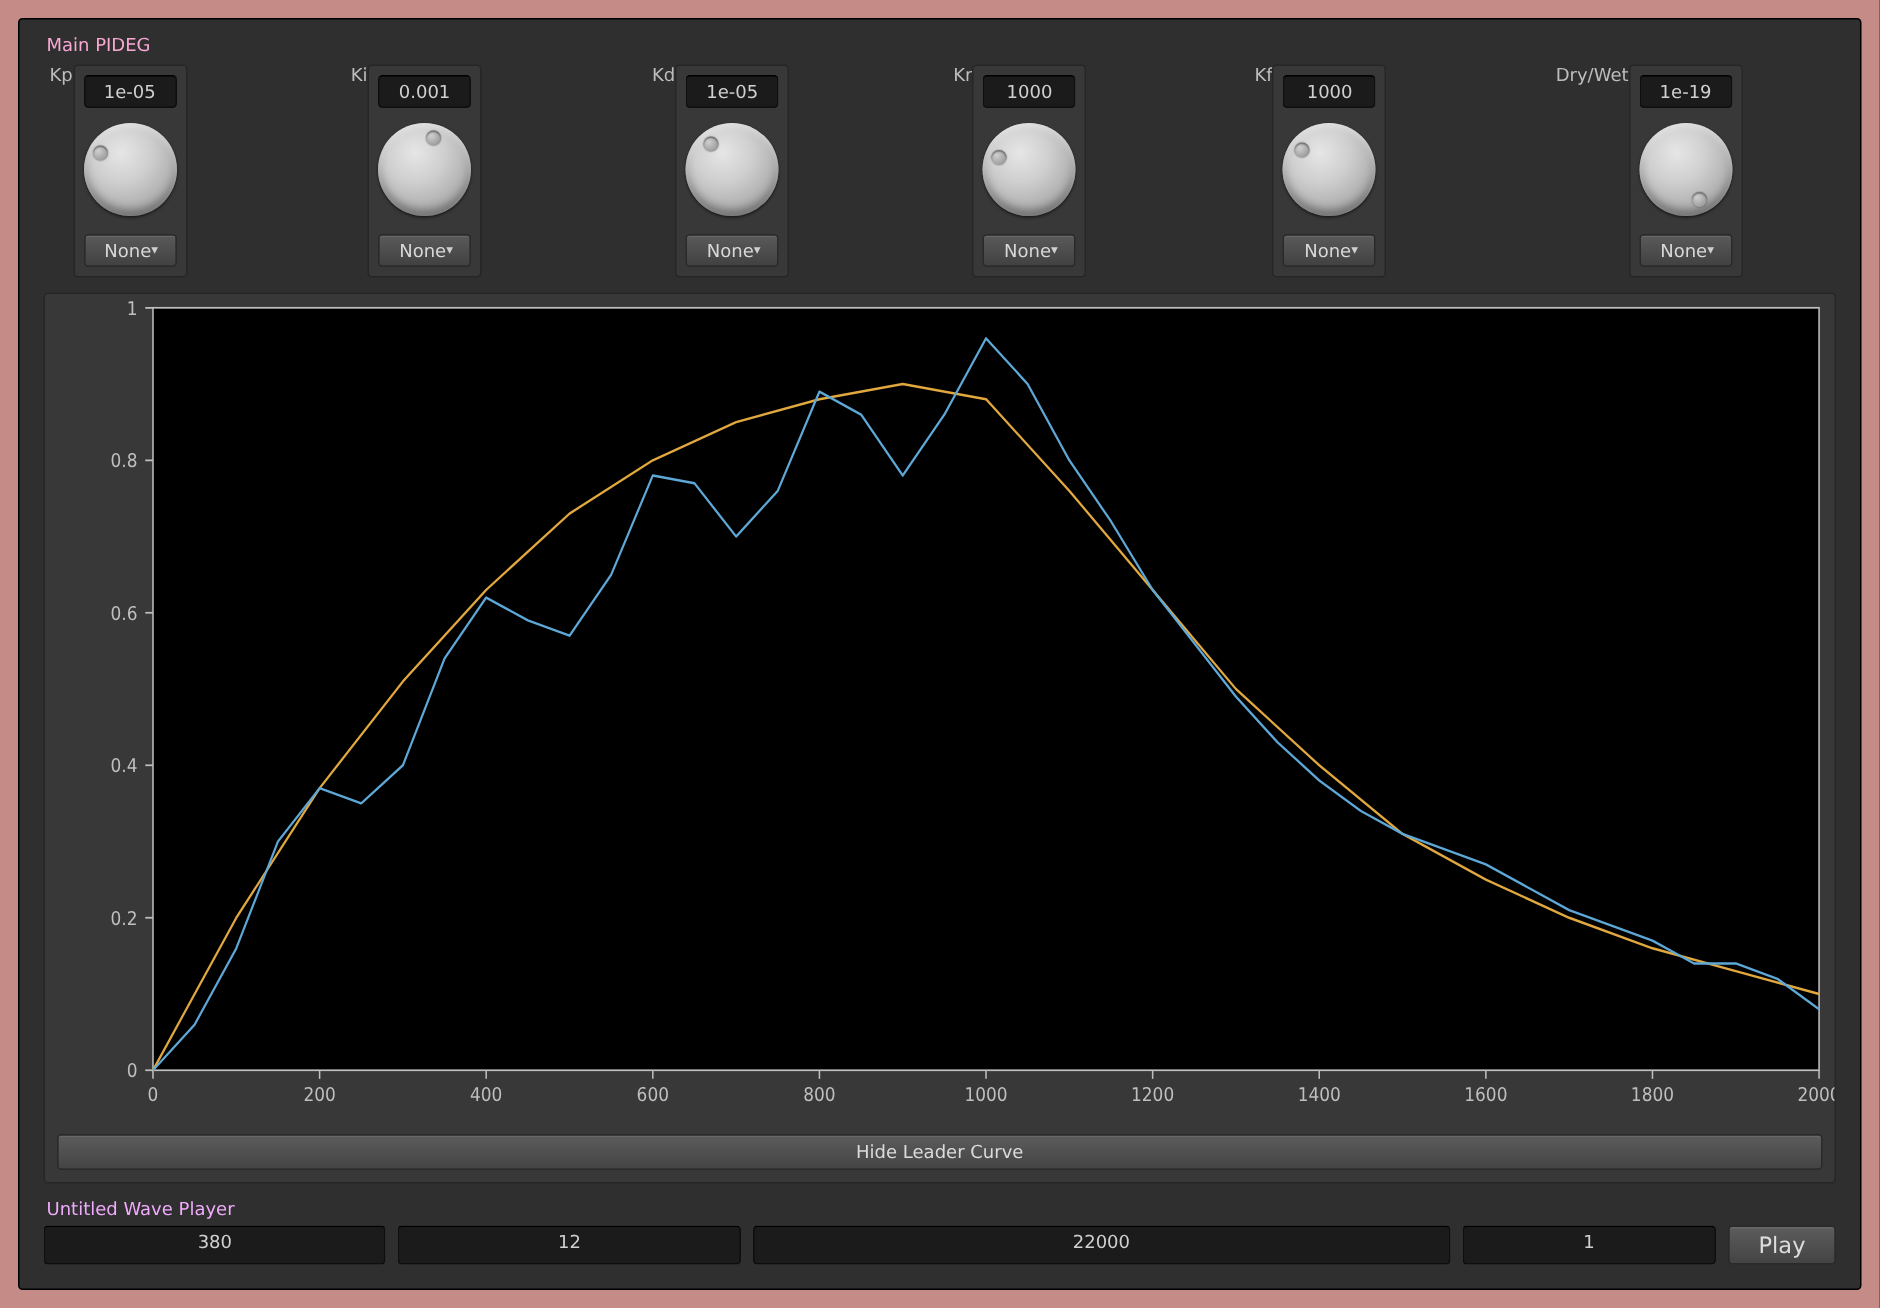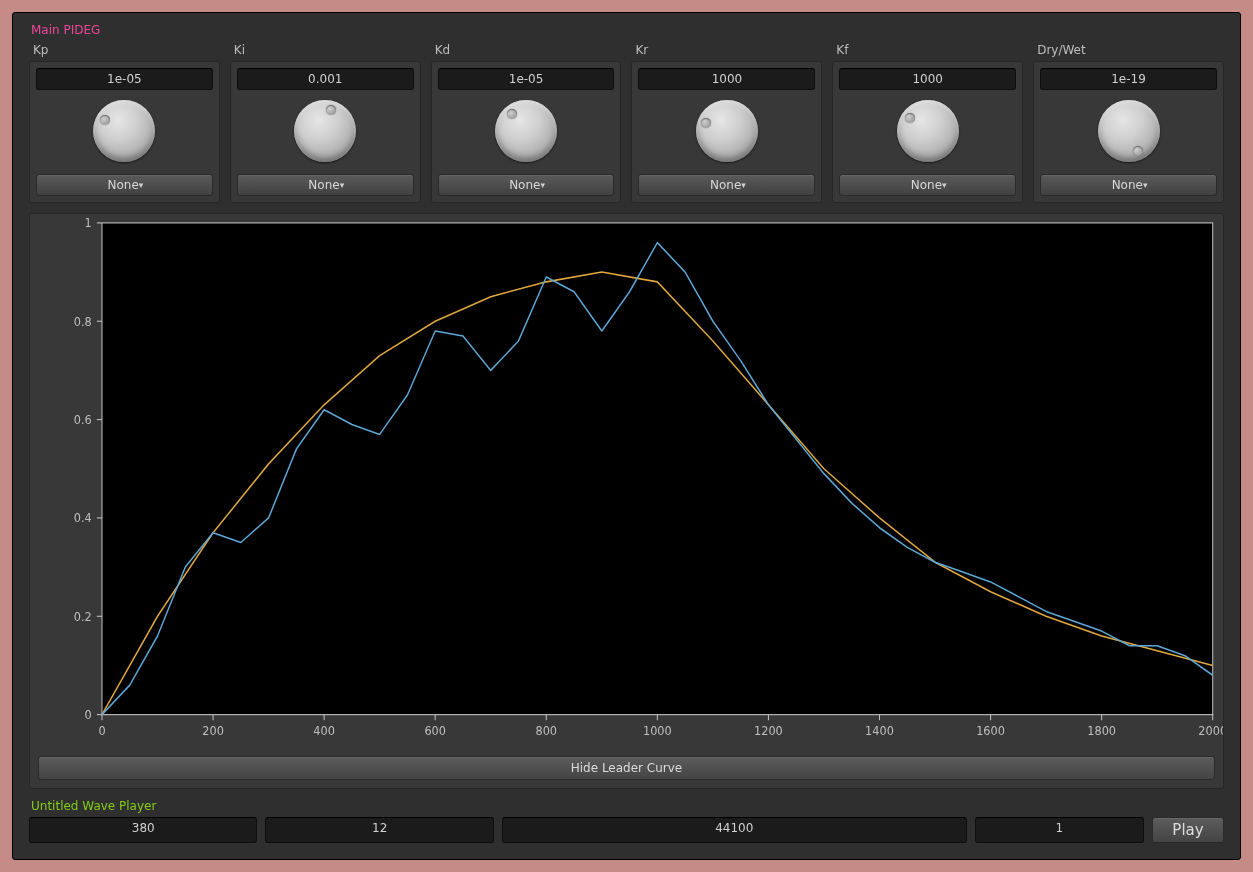--- a/index.html
+++ b/index.html
@@ -15,35 +15,35 @@
     width: 100%;
     height: 100%;
     background: #2f2f2f;
     border: 1px solid #000;
     border-radius: 3px;
     padding: 10px 16px 16px 16px;
     display: flex;
     flex-direction: column;
   }
   .panel-title {
-    color: #ec4899;
+    color: #f9a8d4;
     font-size: 12px;
     margin-bottom: 6px;
     padding-left: 2px;
   }
   
   .knob-row {
     display: flex;
     gap: 10px;
     margin-bottom: 10px;
   }
   .knob-cell {
     flex: 1 1 0;
     display: flex;
-    flex-direction: column;
+    flex-direction: row;
   }
   .knob-label {
     color: #bdbdbd;
     font-size: 12px;
     margin-bottom: 4px;
     padding-left: 4px;
   }
   .knob-box {
     background: #383838;
     border: 1px solid #262626;
@@ -130,21 +130,21 @@
     border-radius: 3px;
     box-shadow: inset 0 1px 0 rgba(255,255,255,0.08);
     color: #dcdcdc;
     text-align: center;
     padding: 4px 12px;
     font-size: 12px;
     cursor: pointer;
   }
   
   .wave-title {
-    color: #84cc16;
+    color: #f0abfc;
     font-size: 12px;
     margin: 10px 0 4px 2px;
   }
   .wave-row {
     display: flex;
     gap: 8px;
   }
   .wave-row .value-field {
     margin-bottom: 0;
   }
@@ -309,18 +309,18 @@
           <path d="M70.0 450.0 L97.0 423.5 L124.0 379.3 L151.0 317.4 L178.0 286.5 L205.0 295.3 L232.0 273.2 L259.0 211.3 L286.0 176.0 L313.0 189.2 L340.0 198.1 L367.0 162.7 L394.0 105.2 L421.0 109.7 L448.0 140.6 L475.0 114.1 L502.0 56.6 L529.0 69.9 L556.0 105.2 L583.0 69.9 L610.0 25.7 L637.0 52.2 L664.0 96.4 L691.0 131.8 L718.0 171.5 L745.0 202.5 L772.0 233.4 L799.0 259.9 L826.0 282.0 L853.0 299.7 L880.0 313.0 L907.0 321.8 L934.0 330.7 L961.0 343.9 L988.0 357.2 L1015.0 366.0 L1042.0 374.9 L1069.0 388.1 L1096.0 388.1 L1123.0 397.0 L1150.0 414.6 " fill="none" stroke="#5ea8d8" stroke-width="1.4" stroke-linejoin="round"></path>
         </svg>
     </div>
     <div class="wide-btn">Hide Leader Curve</div>
   </div>
 
   <div class="wave-title">Untitled Wave Player</div>
   <div class="wave-row">
     <div class="value-field val1">380</div>
     <div class="value-field val2">12</div>
-    <div class="value-field val3">44100</div>
+    <div class="value-field val3">22000</div>
     <div class="value-field val4">1</div>
     <div class="play-btn">Play</div>
   </div>
 
 </div>
 
 </body></html>

